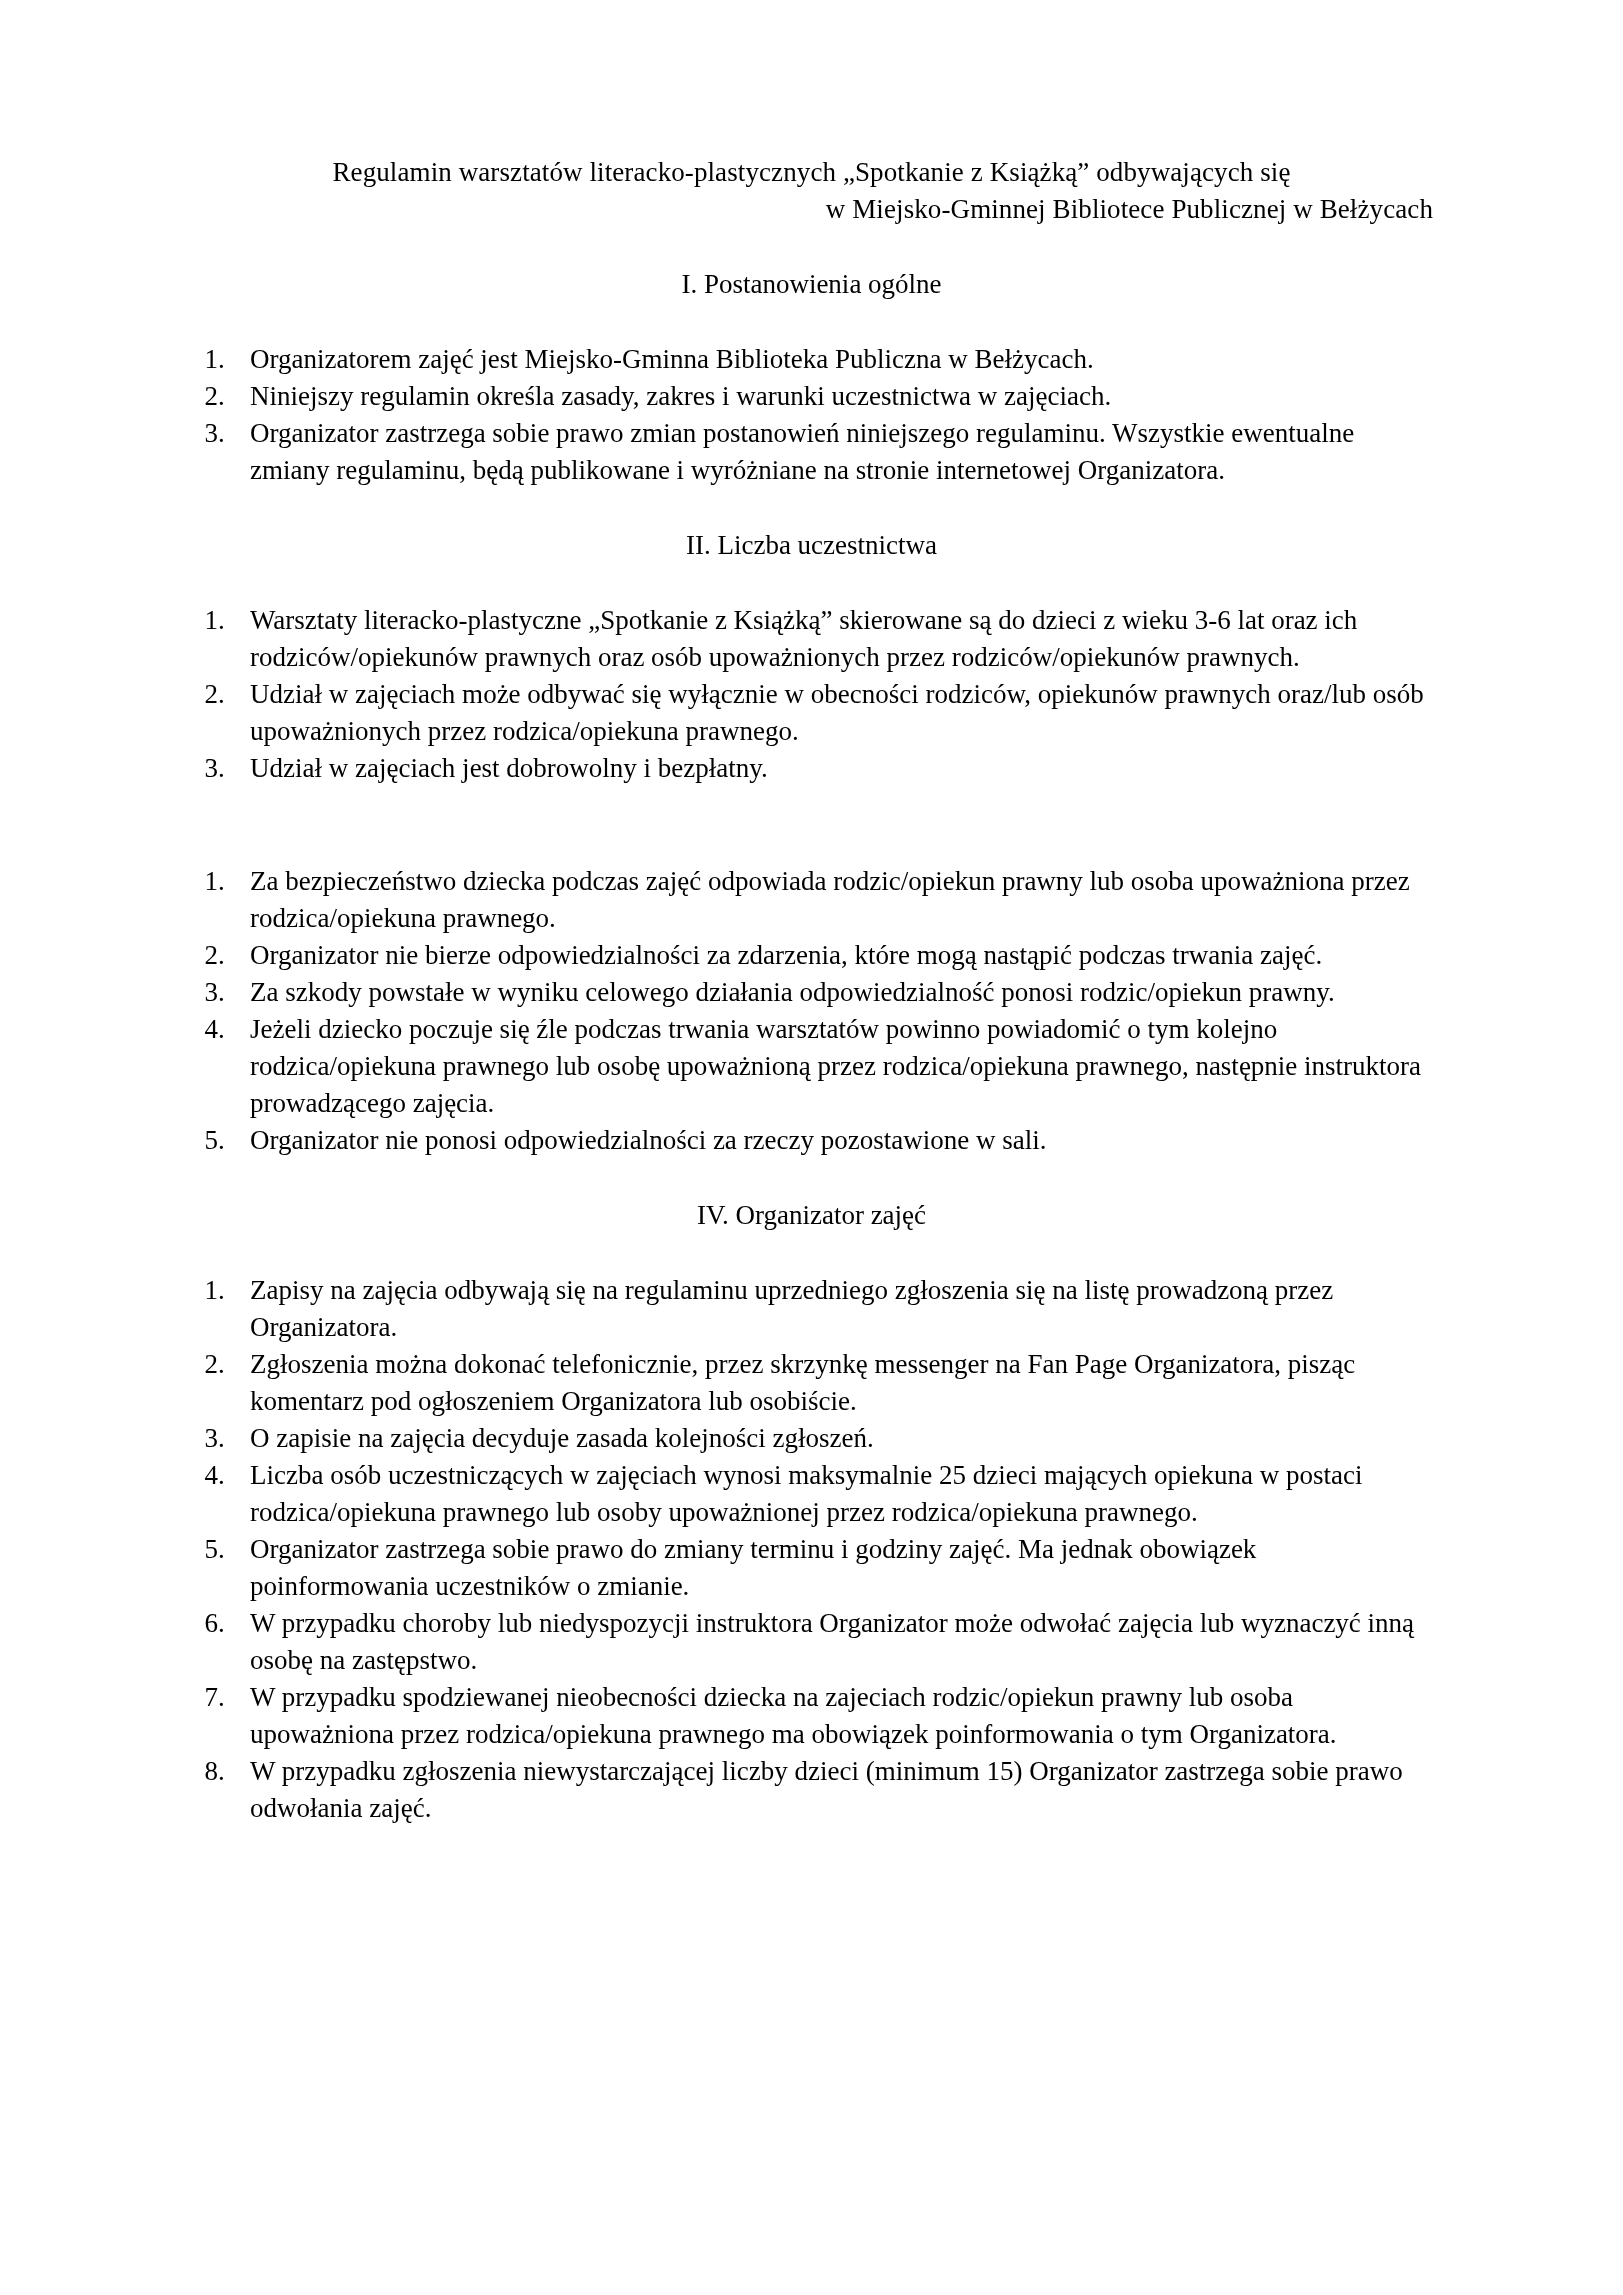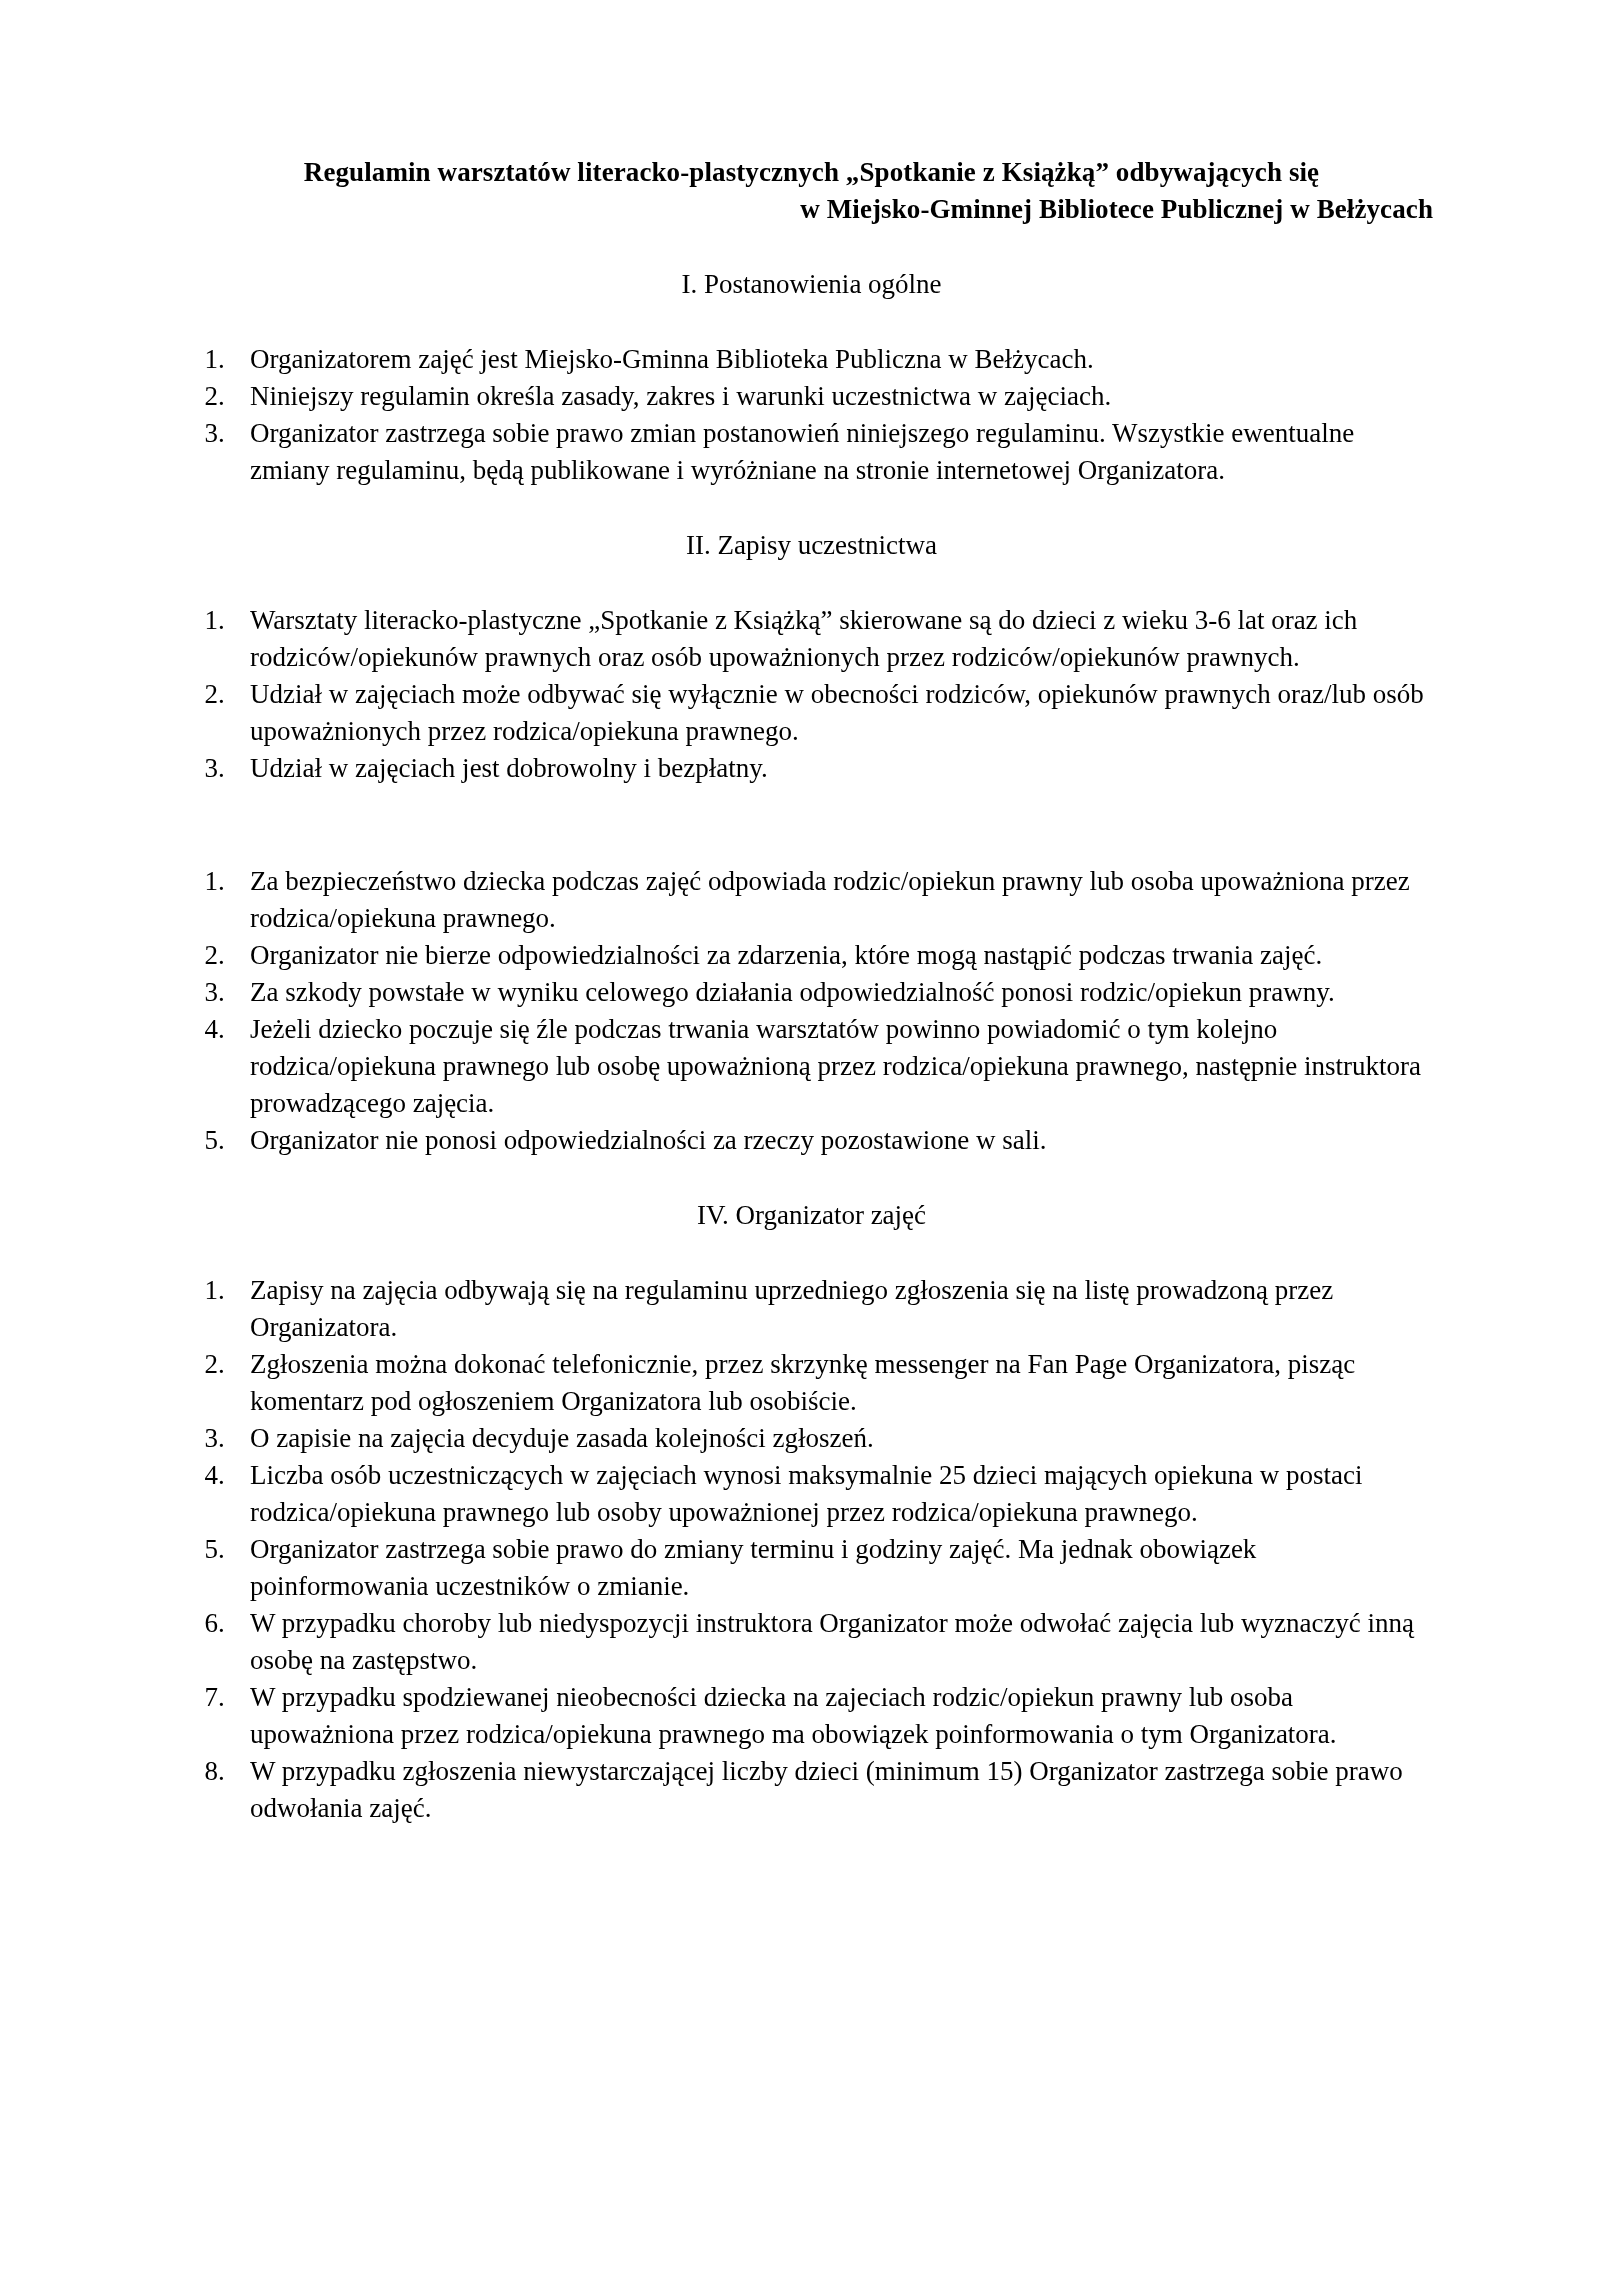--- a/index.html
+++ b/index.html
@@ -15,21 +15,21 @@
     position: relative;
     width: 1623px;
     height: 2295px;
     background: #ffffff;
     box-sizing: border-box;
     padding: 154px 190px 0 190px;
     overflow: hidden;
   }
   .doc-title {
     text-align: center;
-    font-weight: bold;
+    font-weight: normal;
     font-size: 27px;
     line-height: 37px;
     margin: 0 0 0 0;
     letter-spacing: 0.1px;
   }
   .doc-title .line2 {
     display: block;
     text-align: right;
   }
   .section-heading {
@@ -93,21 +93,21 @@
         <li>
           <span class="marker">2.</span>
           <span class="body">Niniejszy regulamin określa zasady, zakres i warunki uczestnictwa w zajęciach.</span>
         </li>
         <li>
           <span class="marker">3.</span>
           <span class="body">Organizator zastrzega sobie prawo zmian postanowień niniejszego regulaminu. Wszystkie ewentualne zmiany regulaminu, będą publikowane i wyróżniane na stronie internetowej Organizatora.</span>
         </li>
       </ol>
       <div class="spacer-before-heading"></div>
-      <div class="section-heading">II. Zapisy uczestnictwa</div>
+      <div class="section-heading">II. Liczba uczestnictwa</div>
       <div class="spacer-after-heading"></div>
       <ol class="items">
         <li>
           <span class="marker">1.</span>
           <span class="body">Warsztaty literacko-plastyczne „Spotkanie z Książką” skierowane są do dzieci z wieku 3-6 lat oraz ich rodziców/opiekunów prawnych oraz osób upoważnionych przez rodziców/opiekunów prawnych.</span>
         </li>
         <li>
           <span class="marker">2.</span>
           <span class="body">Udział w zajęciach może odbywać się wyłącznie w obecności rodziców, opiekunów prawnych oraz/lub osób upoważnionych przez rodzica/opiekuna prawnego.</span>
         </li>

